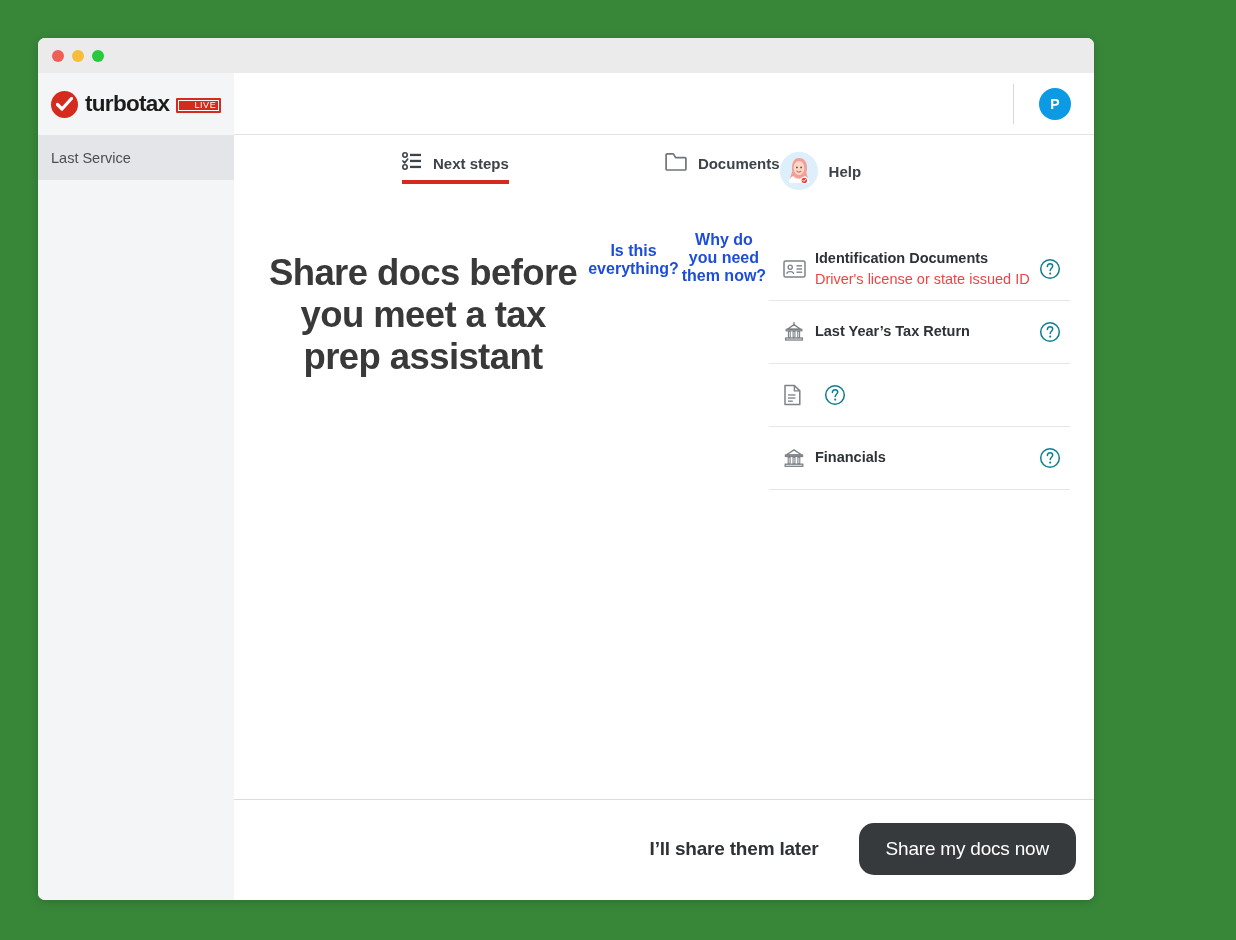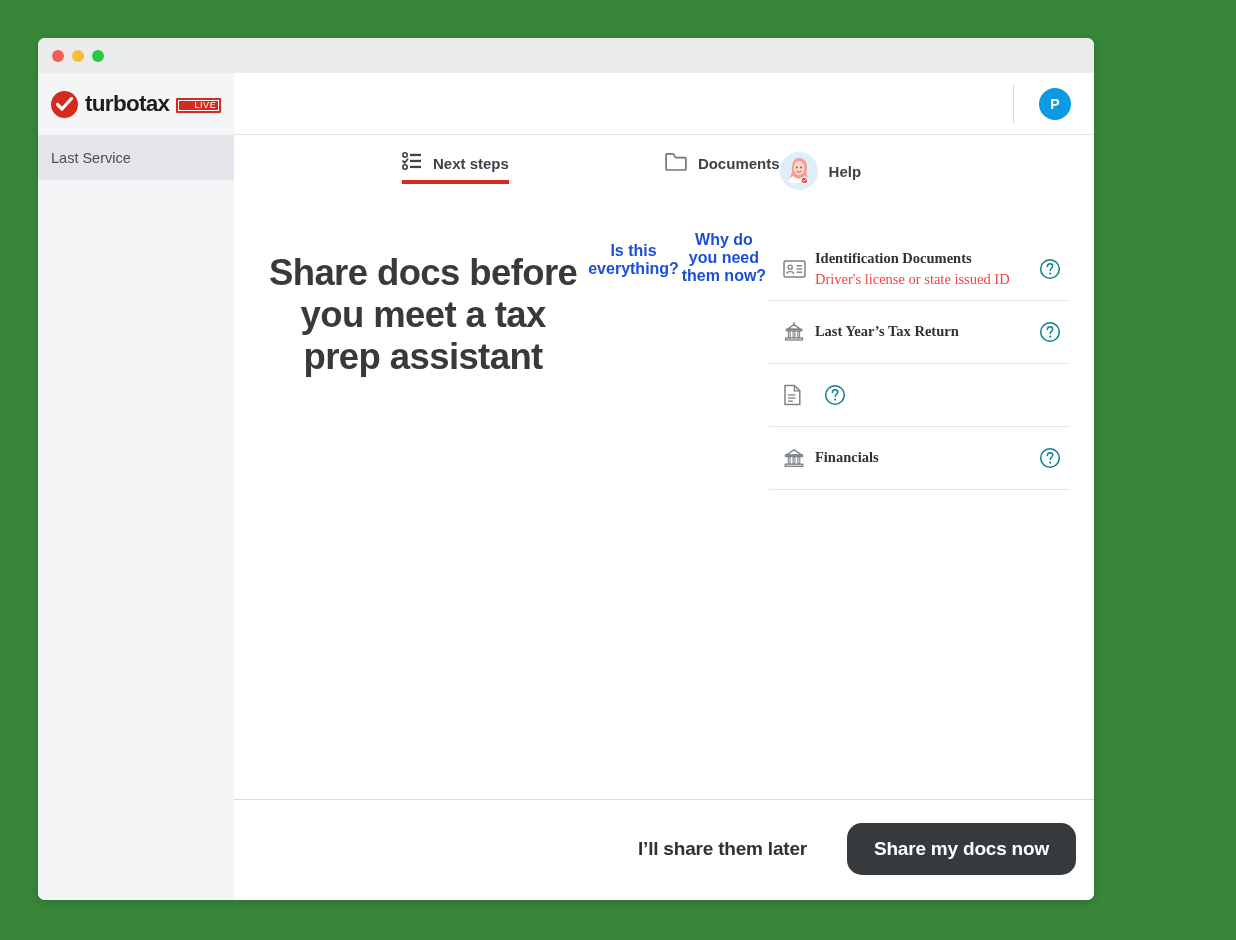--- a/index.html
+++ b/index.html
@@ -210,21 +210,20 @@
     font-weight: bold;
     color: #1d4ed8;
     cursor: pointer;
     display: inline-block;
   }
 
   
   .doc-list {
     margin: 38px auto 0 auto;
     width: 740px;
-    font-family: Liberation Serif, serif;
   }
   .doc-row {
     display: flex;
     align-items: center;
     border-bottom: 1px solid #e6e6e6;
     min-height: 63px;
     padding: 8px 0;
   }
   .doc-icon {
     width: 46px;
@@ -279,21 +278,21 @@
     color: #2d3236;
     cursor: pointer;
     letter-spacing: -0.2px;
   }
   .btn-primary {
     background: #373a3c;
     border: none;
     font-family: inherit;
     color: #ffffff;
     font-size: 19px;
-    font-weight: bold;
+    font-weight: normal;
     padding: 15px 27px;
     border-radius: 15px;
     cursor: pointer;
     letter-spacing: -0.2px;
   }
   .spacer { flex: 1; }
 </style>
 </head>
 <body>
 

